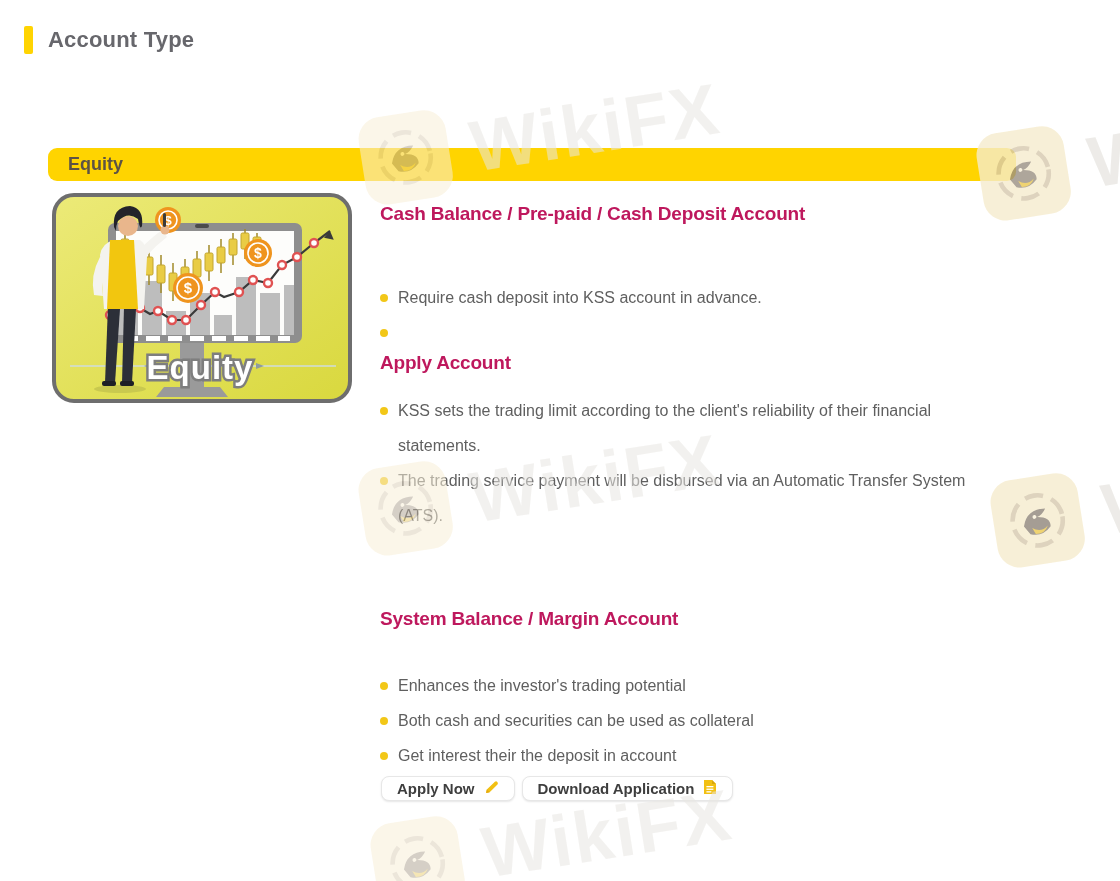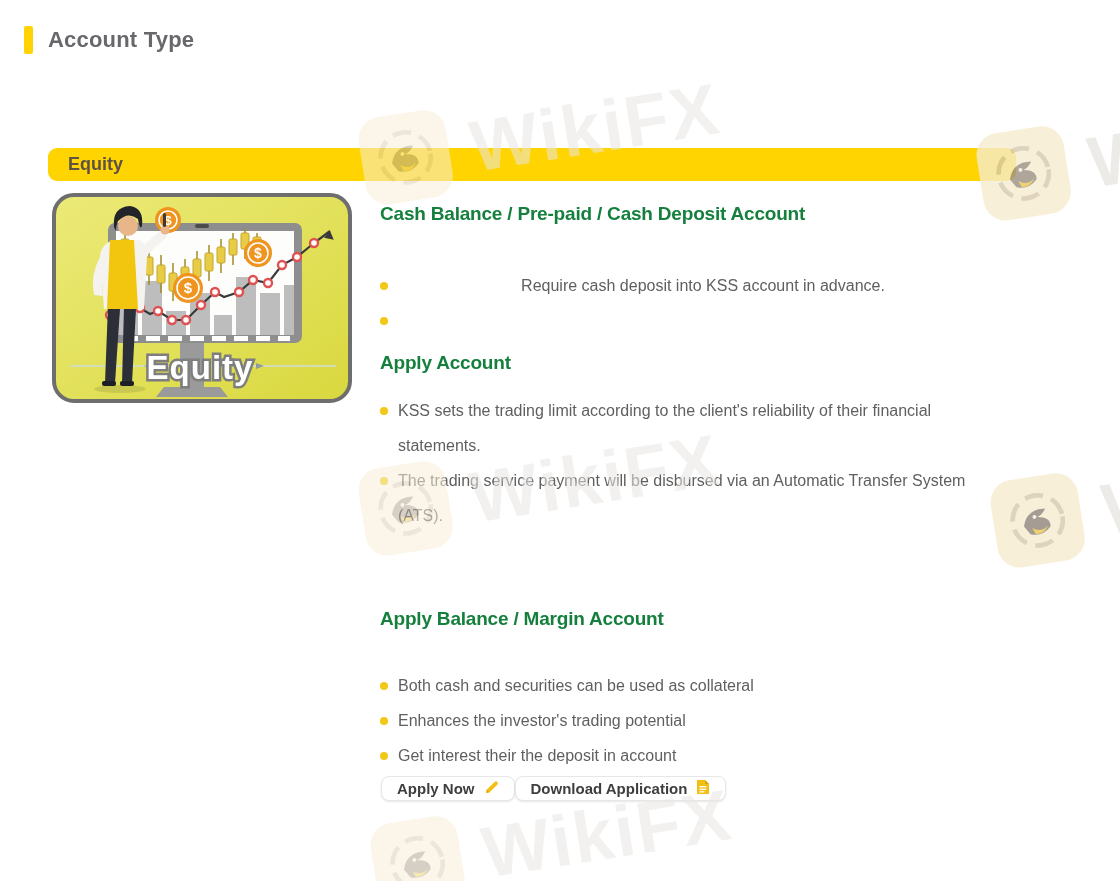--- a/index.html
+++ b/index.html
@@ -27,31 +27,31 @@
                    background:#ffd400; border-radius:9px; display:flex; align-items:center;
                    padding-left:20px; z-index:1; }
   .equity-banner span { font-size:18px; font-weight:700; color:#5d5345; }
 
   
   .illustration { position:absolute; left:52px; top:193px; width:300px; height:210px; z-index:2; }
 
   
   .content { position:absolute; left:380px; top:0; width:632px; height:881px; z-index:2; }
   .sec-heading { position:absolute; left:0; font-size:19px; font-weight:700;
-                 color:#15803d; letter-spacing:-.2px; }
+                 color:#be185d; letter-spacing:-.2px; }
   .h1 { top:203px; } .h2 { top:352px; } .h3 { top:608px; }
   ul.bullets { position:absolute; left:0; width:628px; list-style:none; }
-  .u1 { top:268px;text-align:center; } .u2 { top:393px; } .u3 { top:668px; }
+  .u1 { top:280px; } .u2 { top:393px; } .u3 { top:668px; }
   ul.bullets li { position:relative; padding-left:18px; font-size:16px; color:#5f5f5f;
                   line-height:35px; }
   .dot { position:absolute; left:0; top:14px; width:8px; height:8px; border-radius:50%;
          background:#f2c718; }
 
   
-  .btn-row { position:absolute; left:1px; top:776px; display:flex; }
+  .btn-row { position:absolute; left:1px; top:776px; display:flex; gap:7px; }
   .btn { display:inline-flex; align-items:center; gap:9px; background:#fff;
          border:1px solid #e7e7e7; border-radius:8px; padding:0 15px; height:25px;
          font-family:"Liberation Sans", sans-serif; font-size:15px; font-weight:700;
          color:#3e3e3e; box-shadow:0 1px 2px rgba(0,0,0,.10); cursor:pointer; }
   .btn svg { flex:0 0 auto; }
 </style>
 </head>
 <body>
 
 <div class="page">
@@ -265,24 +265,24 @@
       <li><span class="dot"></span><span>Require cash deposit into KSS account in advance.</span></li>
       <li><span class="dot"></span></li>
     </ul>
 
     <h3 class="sec-heading h2">Apply Account</h3>
     <ul class="bullets u2">
       <li><span class="dot"></span><span>KSS sets the trading limit according to the client's reliability of their financial statements.</span></li>
       <li><span class="dot"></span><span>The trading service payment will be disbursed via an Automatic Transfer System (ATS).</span></li>
     </ul>
 
-    <h3 class="sec-heading h3">Apply Balance / Margin Account</h3>
+    <h3 class="sec-heading h3">System Balance / Margin Account</h3>
     <ul class="bullets u3">
+      <li><span class="dot"></span><span>Enhances the investor's trading potential</span></li>
       <li><span class="dot"></span><span>Both cash and securities can be used as collateral</span></li>
-      <li><span class="dot"></span><span>Enhances the investor's trading potential</span></li>
       <li><span class="dot"></span><span>Get interest their the deposit in account</span></li>
     </ul>
 
     <div class="btn-row">
       <button class="btn">
         <span>Apply Now</span>
         <span>
           <svg width="15" height="15" viewBox="0 0 16 16">
               <path d="M11.6 1.9 a2 2 0 0 1 2.8 2.8 L6 13.1 L2.2 13.9 L3 10.2 Z" fill="#f2c013"></path>
               <path d="M3 10.2 L2.2 13.9 L6 13.1 Z" fill="#e4a90e"></path>

